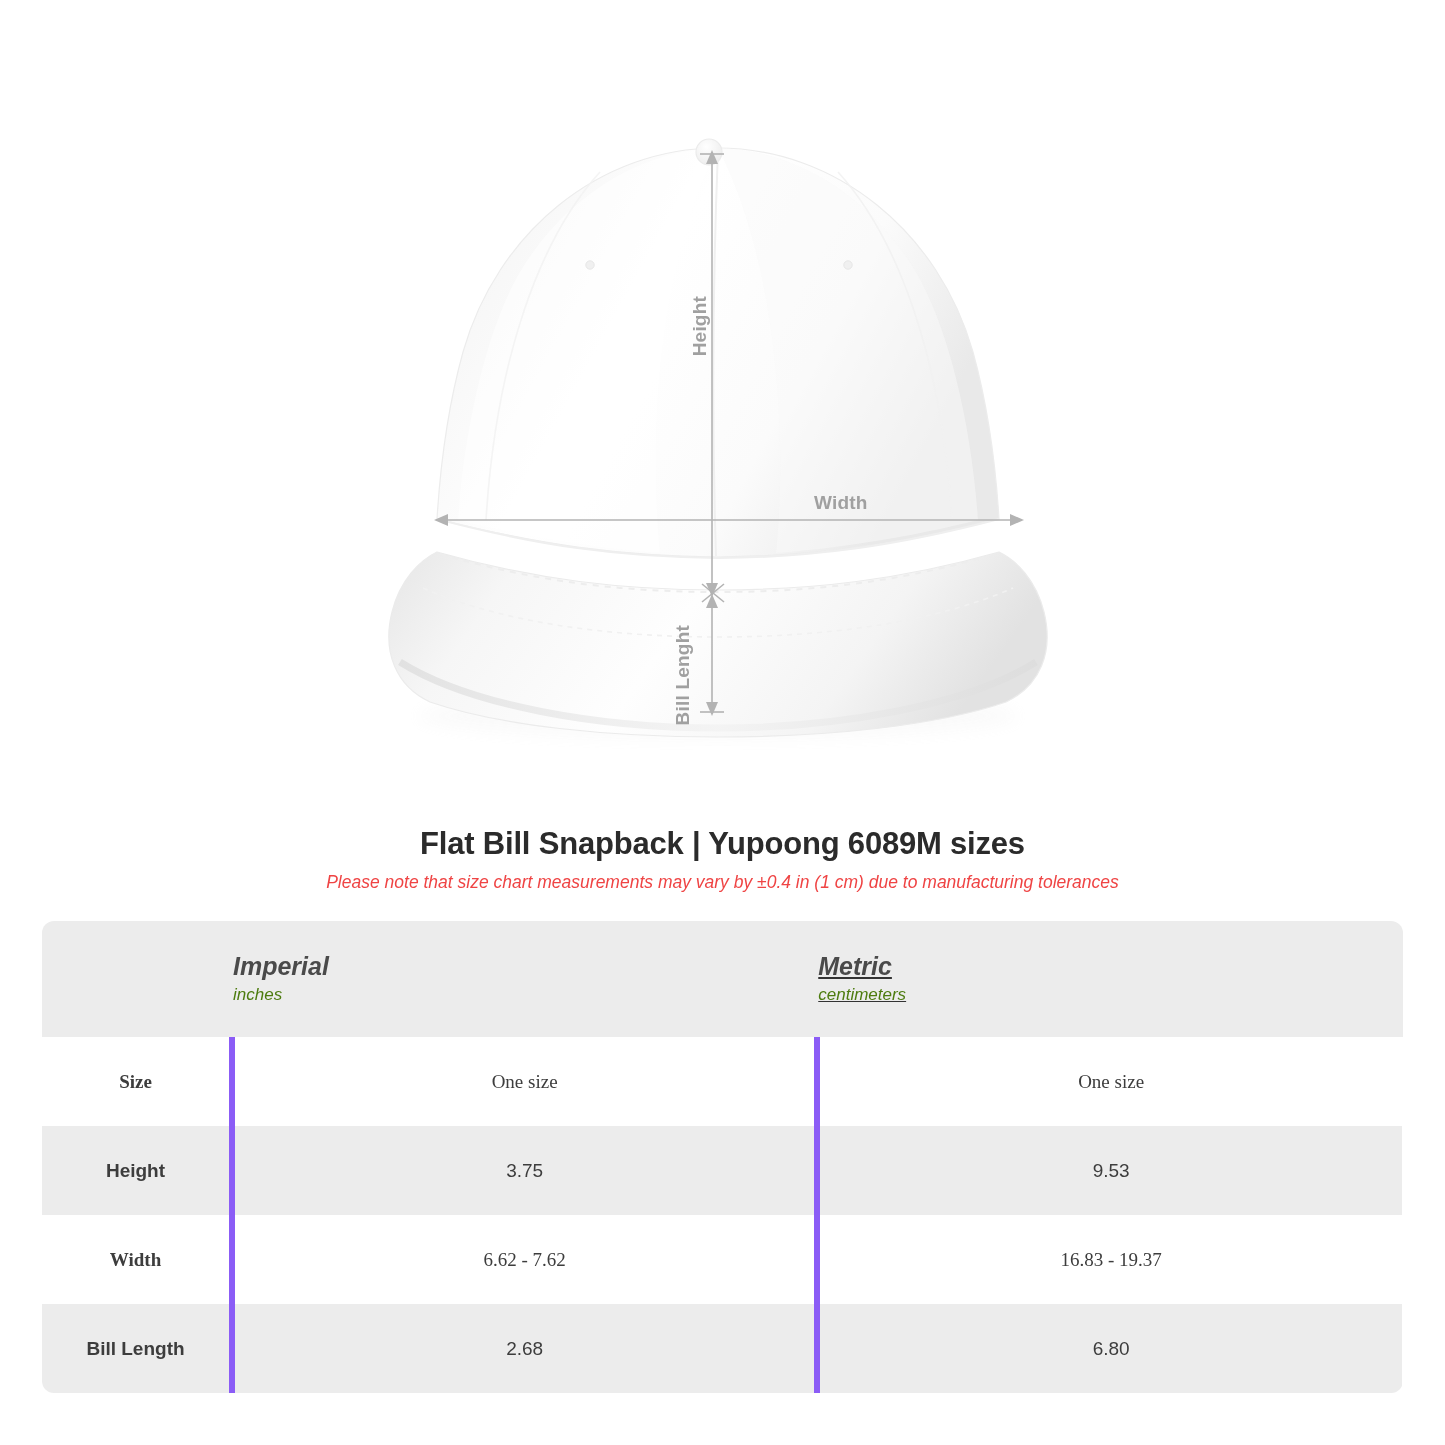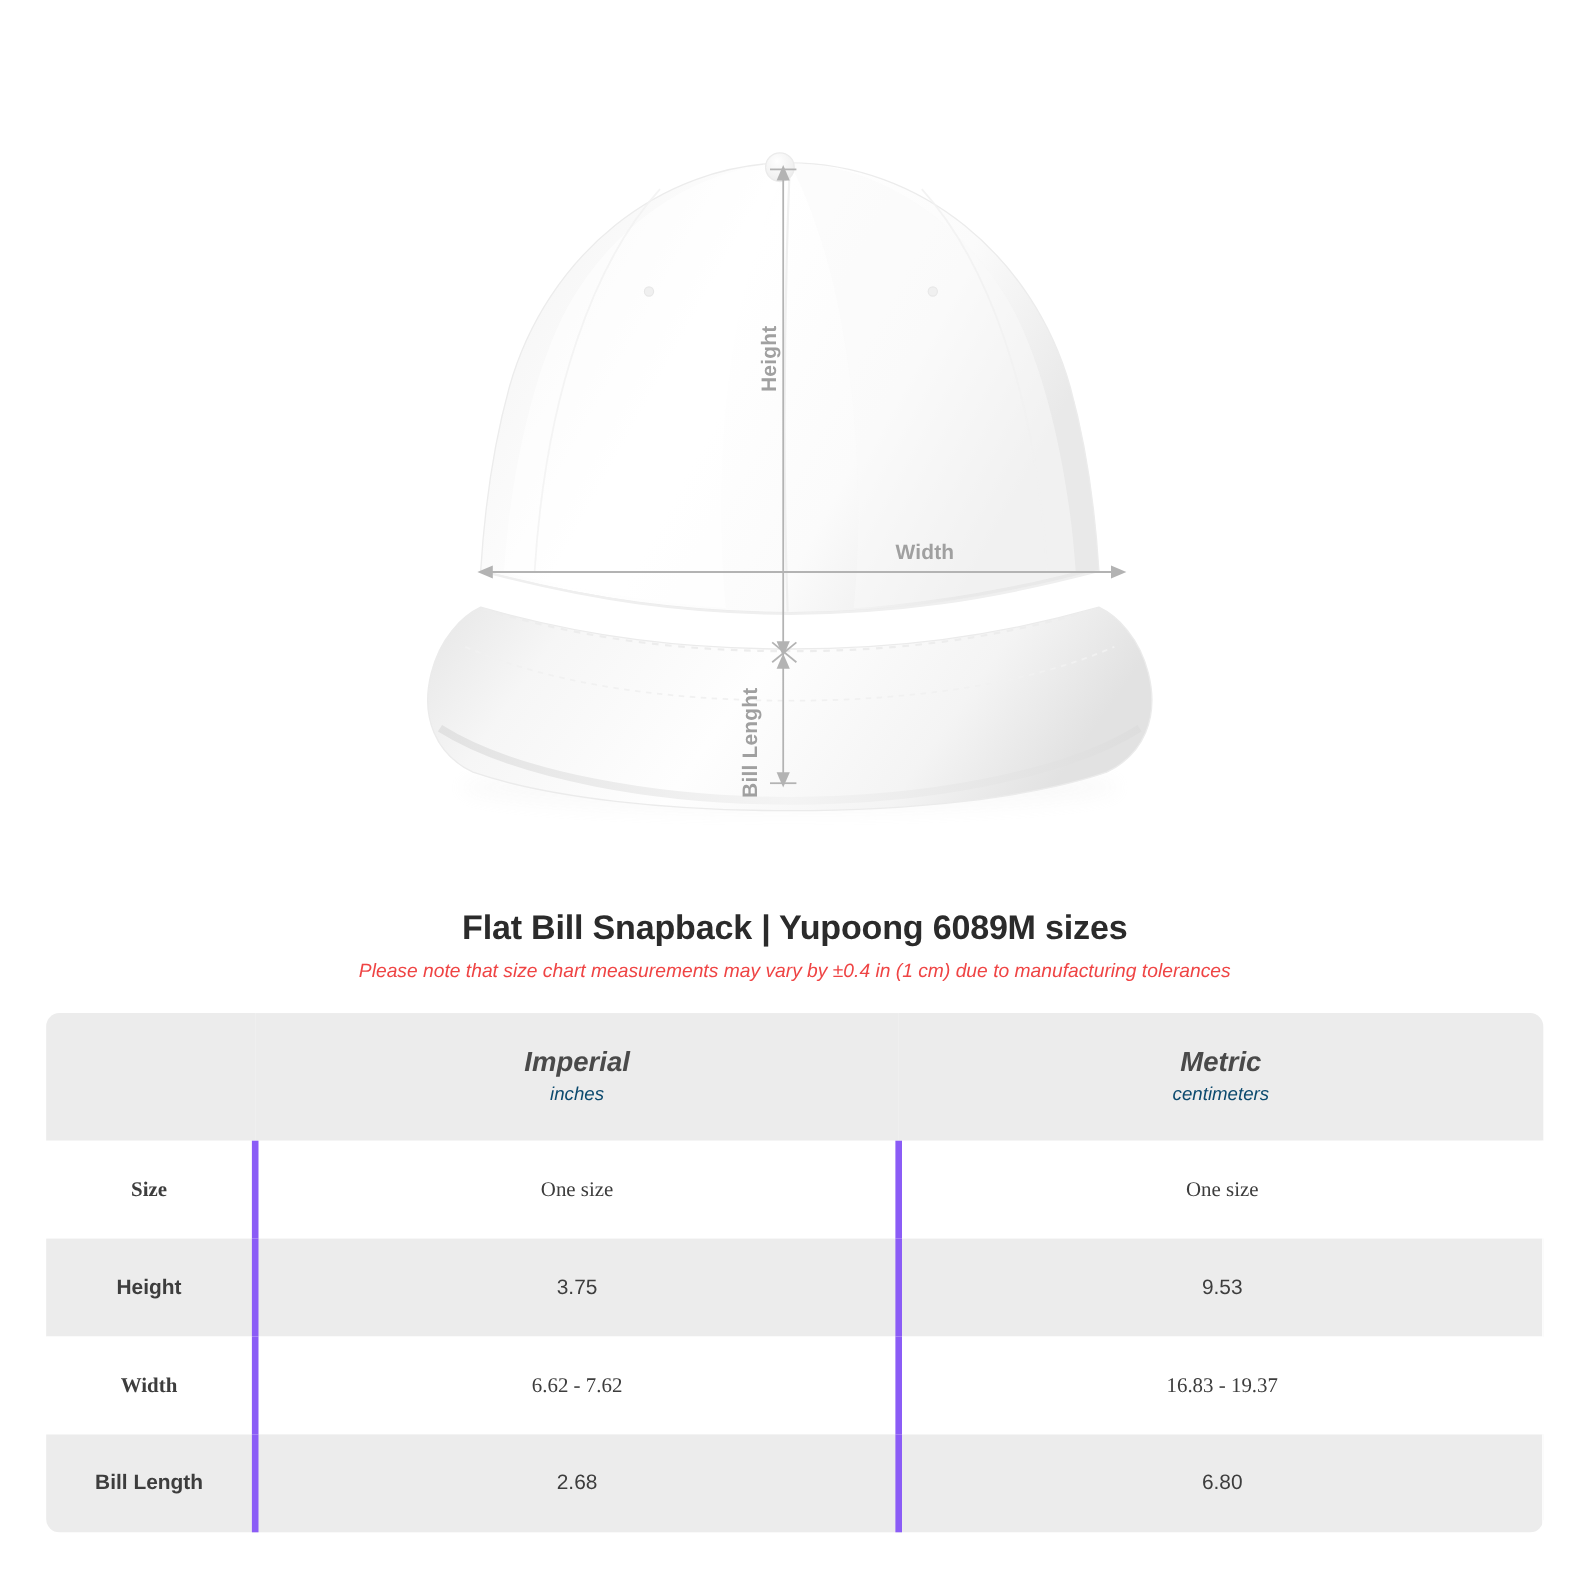--- a/index.html
+++ b/index.html
@@ -87,41 +87,41 @@
   }
   table.size-table {
     width: 100%;
     border-collapse: collapse;
     table-layout: fixed;
   }
   table.size-table tr.head-row td {
     background: #ececec;
     height: 114px;
     vertical-align: middle;
-    text-align: center;
     border: none;
   }
   table.size-table tr.head-row td.first-head {
     border-top-left-radius: 12px;
     border-bottom-left-radius: 0;
   }
   table.size-table tr.head-row td.last-head {
     border-top-right-radius: 12px;
+    text-decoration: underline;
   }
   .unit-sys {
     font-size: 25px;
     font-weight: bold;
     font-style: italic;
     color: #4a4a4a;
     line-height: 1.25;
   }
   .unit-sub {
     font-size: 17px;
     font-style: italic;
-    color: #0c4a6e;
+    color: #4d7c0f;
     line-height: 1.5;
   }
 
   table.size-table td {
     border-left: 6px solid #8b5cf6;
     border-right: 1px solid #ffffff;
   }
   table.size-table tr.data-row td {
     height: 87px;
     text-align: center;

